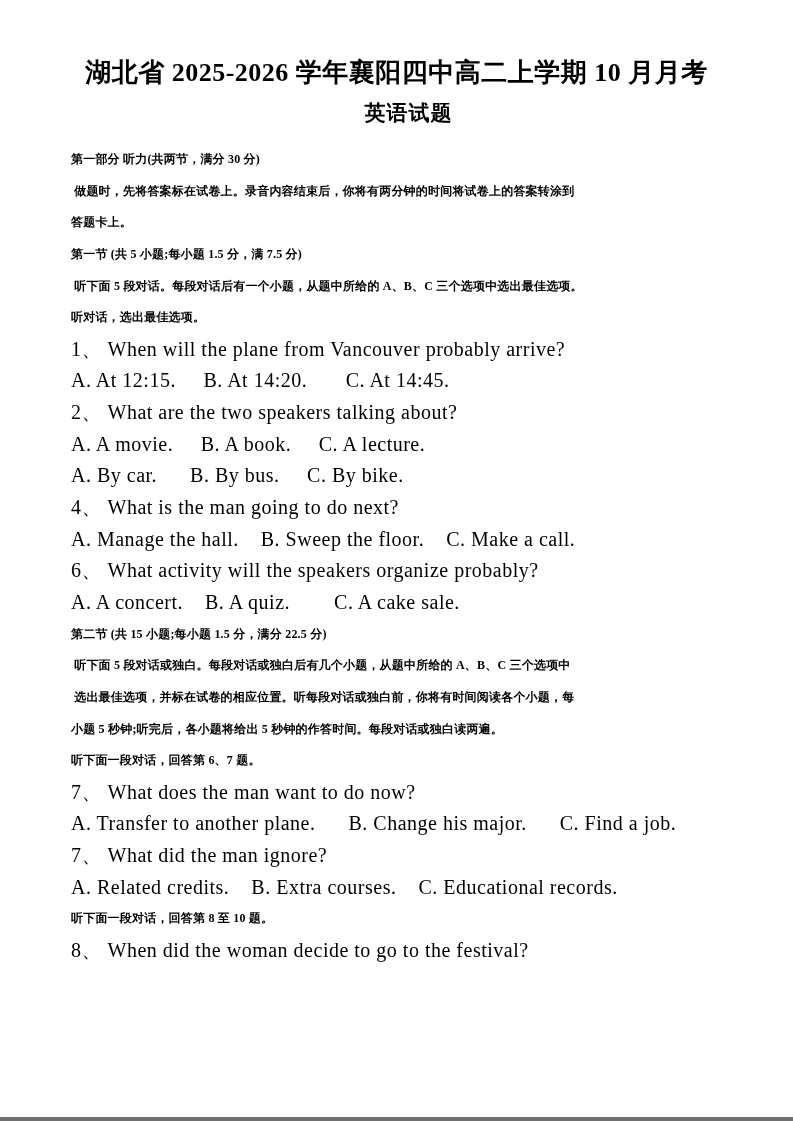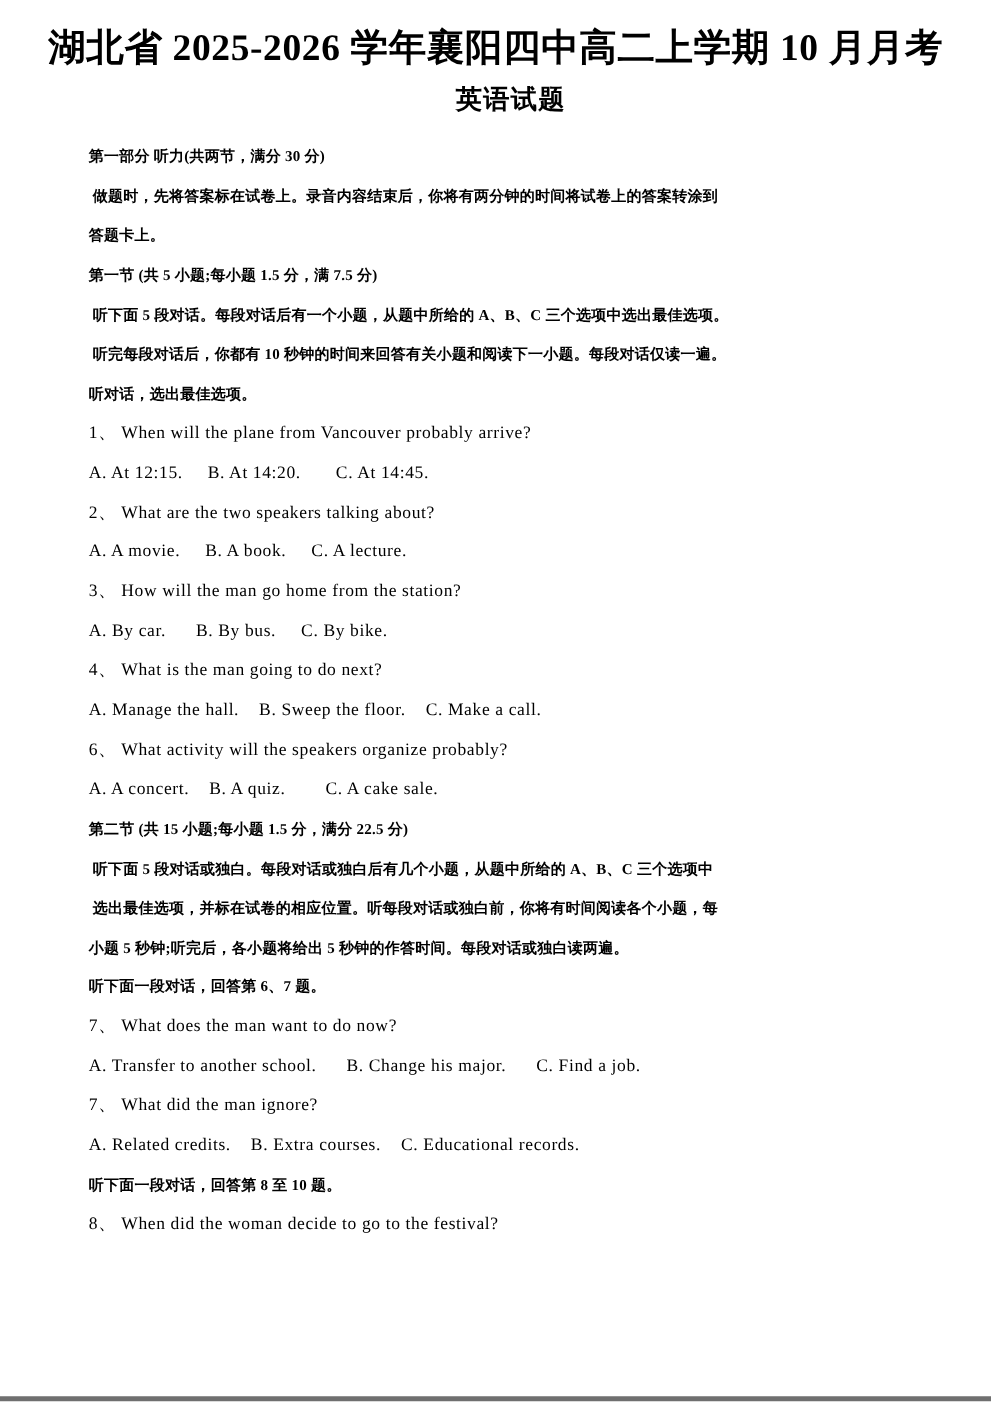--- a/index.html
+++ b/index.html
@@ -10,22 +10,22 @@
   .page {
     position: relative;
     width: 793px;
     height: 1122px;
     background: #ffffff;
     overflow: hidden;
     font-family: "Liberation Serif", "DejaVu Serif", serif;
     color: #000000;
   }
   .doc-title {
-    margin-top: 24px;
-    font-size: 30px;
+    margin-top: 58px;
+    font-size: 26px;
     line-height: 30px;
     font-weight: bold;
     text-align: center;
     letter-spacing: 0.5px;
     white-space: pre;
   }
   .doc-subtitle {
     margin-top: 10px;
     font-size: 21px;
     line-height: 30px;
@@ -41,21 +41,21 @@
     height: 31.65px;
     line-height: 31.65px;
     white-space: pre;
   }
   .line.cn {
     font-size: 12px;
     font-weight: bold;
     letter-spacing: 0.2px;
   }
   .line.en {
-    font-size: 14px;
+    font-size: 20px;
     font-weight: normal;
     letter-spacing: 0.5px;
   }
   .bottom-divider {
     position: absolute;
     left: 0;
     bottom: 1px;
     width: 100%;
     height: 4px;
   }
@@ -67,39 +67,37 @@
   <div class="doc-title">湖北省 2025-2026 学年襄阳四中高二上学期 10 月月考</div>
   <div class="doc-subtitle">英语试题</div>
 
   <div class="content">
 
   <div class="line cn">第一部分 听力(共两节，满分 30 分)</div>
       <div class="line cn"> 做题时，先将答案标在试卷上。录音内容结束后，你将有两分钟的时间将试卷上的答案转涂到</div>
       <div class="line cn">答题卡上。</div>
       <div class="line cn">第一节 (共 5 小题;每小题 1.5 分，满 7.5 分)</div>
       <div class="line cn"> 听下面 5 段对话。每段对话后有一个小题，从题中所给的 A、B、C 三个选项中选出最佳选项。</div>
-      <div class="line cn"> 听完每段对话后，你都有 10 秒钟的时间来回答有关小题和阅读下一小题。每段对话仅读一遍。</div>
       <div class="line cn">听对话，选出最佳选项。</div>
       <div class="line en">1、 When will the plane from Vancouver probably arrive?</div>
       <div class="line en">A. At 12:15.     B. At 14:20.       C. At 14:45.</div>
       <div class="line en">2、 What are the two speakers talking about?</div>
       <div class="line en">A. A movie.     B. A book.     C. A lecture.</div>
-      <div class="line en">3、 How will the man go home from the station?</div>
       <div class="line en">A. By car.      B. By bus.     C. By bike.</div>
       <div class="line en">4、 What is the man going to do next?</div>
       <div class="line en">A. Manage the hall.    B. Sweep the floor.    C. Make a call.</div>
       <div class="line en">6、 What activity will the speakers organize probably?</div>
       <div class="line en">A. A concert.    B. A quiz.        C. A cake sale.</div>
       <div class="line cn">第二节 (共 15 小题;每小题 1.5 分，满分 22.5 分)</div>
       <div class="line cn"> 听下面 5 段对话或独白。每段对话或独白后有几个小题，从题中所给的 A、B、C 三个选项中</div>
       <div class="line cn"> 选出最佳选项，并标在试卷的相应位置。听每段对话或独白前，你将有时间阅读各个小题，每</div>
       <div class="line cn">小题 5 秒钟;听完后，各小题将给出 5 秒钟的作答时间。每段对话或独白读两遍。</div>
       <div class="line cn">听下面一段对话，回答第 6、7 题。</div>
       <div class="line en">7、 What does the man want to do now?</div>
-      <div class="line en">A. Transfer to another school.      B. Change his major.      C. Find a job.</div>
+      <div class="line en">A. Transfer to another plane.      B. Change his major.      C. Find a job.</div>
       <div class="line en">7、 What did the man ignore?</div>
       <div class="line en">A. Related credits.    B. Extra courses.    C. Educational records.</div>
       <div class="line cn">听下面一段对话，回答第 8 至 10 题。</div>
       <div class="line en">8、 When did the woman decide to go to the festival?</div>
     </div>
 
   <div class="bottom-divider" style="background: rgb(111, 111, 111);"></div>
 </div>
 
 </body></html>

